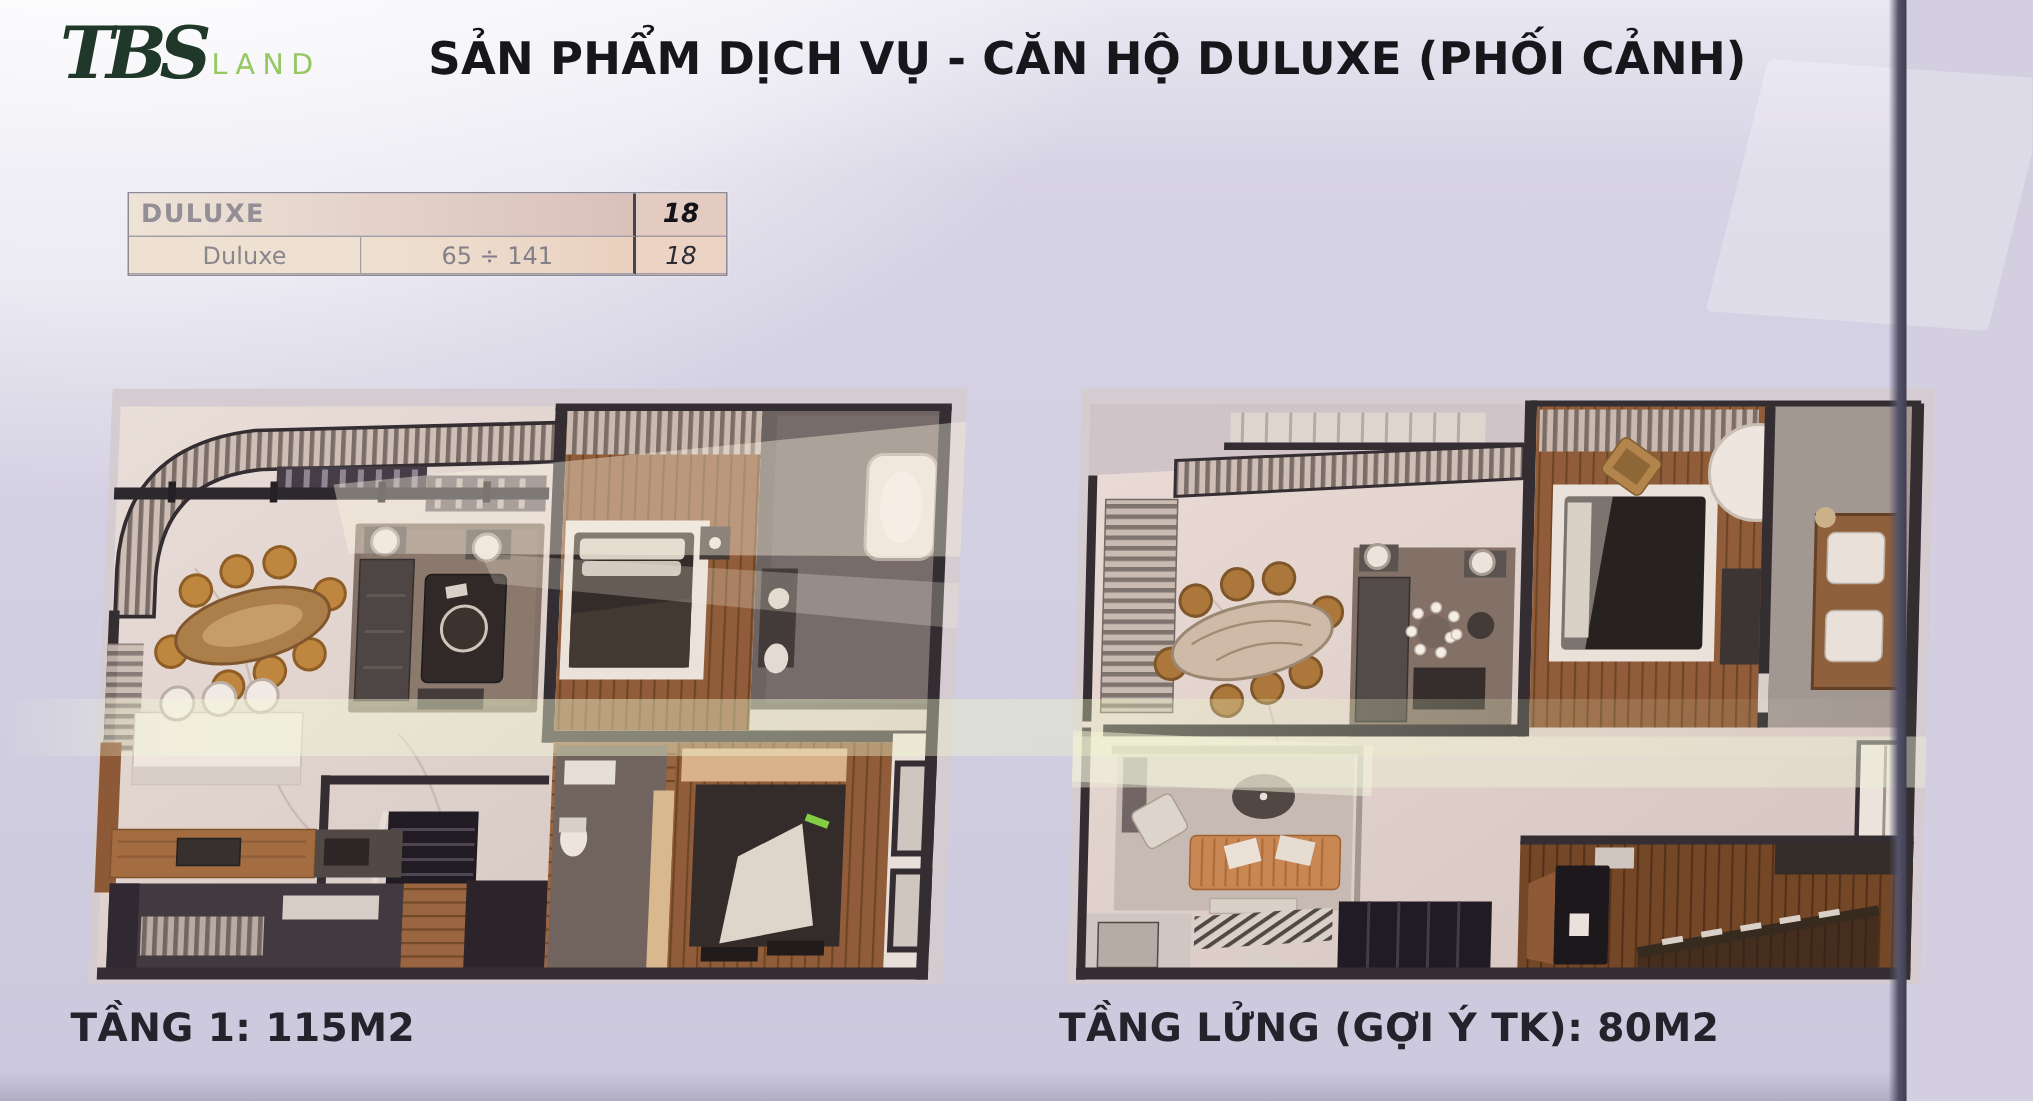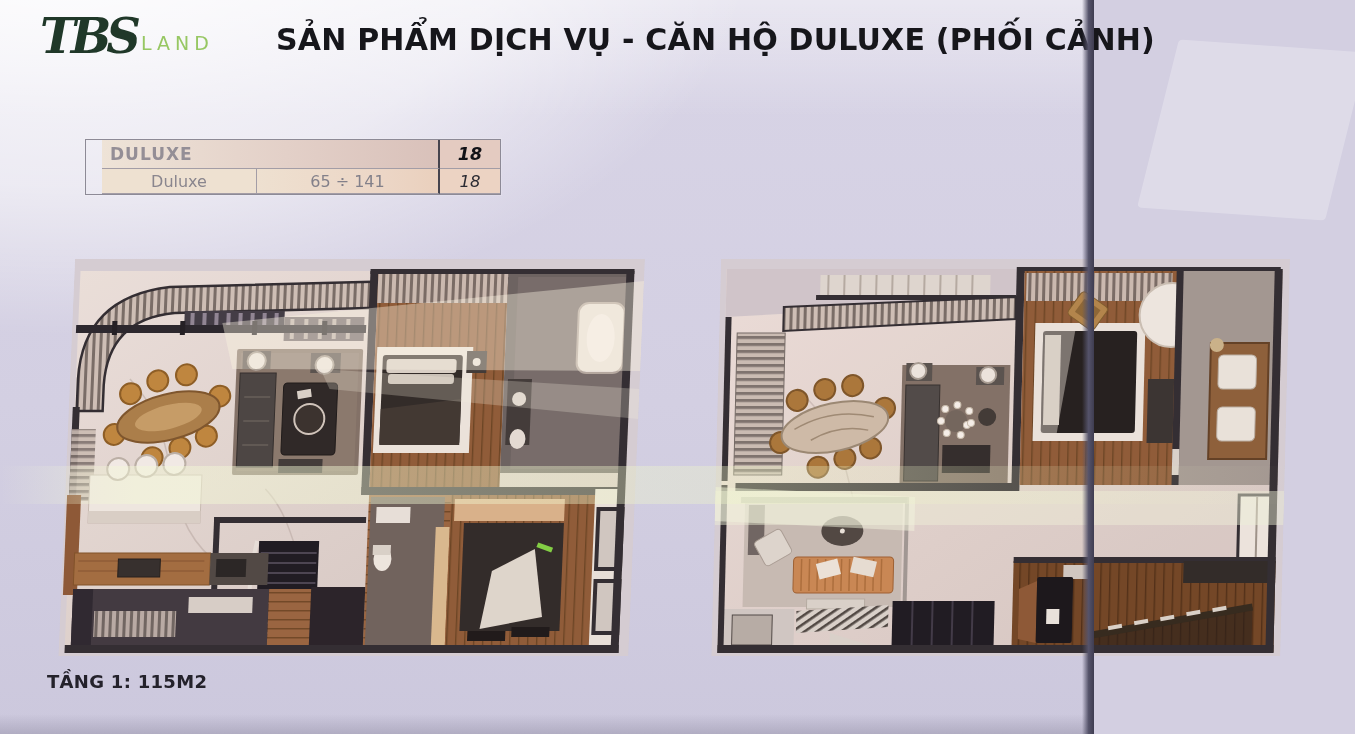--- a/index.html
+++ b/index.html
@@ -1,67 +1,67 @@
 <!DOCTYPE html>
 <html><head>
 <meta charset="utf-8">
 <style>
   html,body{margin:0;padding:0;}
   body{
     width:1355px;height:734px;overflow:hidden;
     font-family:"DejaVu Sans","Liberation Sans",sans-serif;
     background:#d3cfe1;
   }
-  .page{position:relative;width:1094px;height:734px;
+  .page{position:relative;width:1271px;height:734px;
     background:
       radial-gradient(1050px 620px at 6% -10%, rgba(255,255,255,.95) 0%, rgba(255,255,255,.55) 42%, rgba(255,255,255,0) 66%),
       linear-gradient(180deg, rgba(255,255,255,.45) 0%, rgba(255,255,255,0) 16%),
       linear-gradient(180deg, #d8d4e6 0%, #d3cfe2 55%, #ccc8dd 100%);
   }
   .page::after{content:"";position:absolute;left:0;bottom:0;width:100%;height:20px;
     background:linear-gradient(180deg, rgba(80,76,100,0), rgba(80,76,100,.22));pointer-events:none;}
   .flare{position:absolute;pointer-events:none;}
   .flare-topright{left:1158px;top:46px;width:188px;height:168px;background:rgba(255,255,255,.26);
     transform:skew(-14deg,4deg);border-radius:4px;}
   .flare-band{left:0;top:466px;width:1355px;height:38px;z-index:4;
     background:linear-gradient(90deg, rgba(243,248,215,0) 0%, rgba(243,248,215,.5) 10%, rgba(238,246,200,.36) 55%, rgba(243,248,215,0) 96%);}
   .edge-strip{position:absolute;right:0;top:0;width:12px;height:734px;z-index:6;
     background:linear-gradient(90deg, rgba(78,76,92,0), #55536a 55%, #3f3d51);}
   
   .logo{position:absolute;left:40px;top:14px;display:flex;align-items:flex-end;z-index:2;}
   .logo-tbs{font-family:"DejaVu Serif","Liberation Serif",serif;font-style:italic;font-weight:700;
     font-size:48px;line-height:.92;letter-spacing:-5px;color:#203829;}
   .logo-land{font-weight:400;font-size:19px;letter-spacing:5px;color:#97c763;margin-left:5px;margin-bottom:4px;}
   
-  .title{position:absolute;left:276px;top:22px;width:898px;margin:0;
+  .title{position:absolute;left:276px;top:22px;width:898px;margin:0;text-align:center;
     font-size:30px;font-weight:700;color:#16161b;letter-spacing:.2px;z-index:2;}
   
-  .sum-table{position:absolute;left:85px;top:139px;z-index:2;display:grid;
+  .sum-table{position:absolute;left:85px;top:128px;z-index:2;display:grid;
     grid-template-columns:155px 183px 60px;grid-template-rows:29px 25px;
-    border:1px solid #8d8a96;box-shadow:0 0 0 1px rgba(255,255,255,.15);padding-left:16px;}
+    border:1px solid #8d8a96;box-shadow:0 0 0 1px rgba(255,255,255,.15);}
   .cell{display:flex;align-items:center;justify-content:center;font-size:16px;color:#8a868e;
     border-right:1px solid #a39da6;border-bottom:1px solid #a39da6;overflow:hidden;}
   .cell:nth-child(2),.cell:nth-child(5){border-right:none;font-style:italic;}
   .cell.hdr-name{grid-column:1 / 3;justify-content:flex-start;padding-left:8px;
     font-weight:700;font-size:17px;letter-spacing:1px;color:#948e96;
     background:linear-gradient(90deg,#eee3d7 0%,#e3d0c8 55%,#d9c1ba 100%);
     border-right:2px solid #46444e;}
   .cell.hdr-count{font-weight:700;font-size:17.5px;color:#121217;background:#e4cbc1;}
   .cell.r-name{background:#eee1d1;}
   .cell.r-range{background:linear-gradient(90deg,#eee0d0 0%,#ecd6c6 70%,#ead0bd 100%);
     border-right:2px solid #46444e;color:#83808a;}
   .cell.r-count{background:#ecd3c3;color:#2b2b33;font-size:16.5px;font-weight:500;}
   .cell.r-name,.cell.r-range{font-size:16px;}
   
   .plan{position:absolute;top:259px;margin:0;z-index:1;}
   .plan svg{display:block;width:100%;height:100%;}
   .plan-1{left:75px;width:570px;height:397px;transform:skewX(-2.4deg);transform-origin:top left;}
   .plan-2{left:721px;width:569px;height:397px;transform:skewX(-1.4deg);transform-origin:top left;}
   
-  .caption{position:absolute;top:671px;font-size:18px;font-weight:700;color:#24222b;letter-spacing:.3px;z-index:2;}
+  .caption{position:absolute;top:671px;font-size:26px;font-weight:700;color:#24222b;letter-spacing:.3px;z-index:2;}
   .caption-1{left:47px;}
   .caption-2{left:706px;}
 </style>
 </head>
 <body>
 
 <div class="page">
 
   <div class="flare flare-topright"></div>
 
@@ -401,16 +401,17 @@
       <rect x="554" y="10" width="8" height="384" fill="#2b282c"></rect>
       <rect x="6" y="226" width="6" height="168" fill="#2b282c"></rect>
 
       <rect x="0" y="232" width="569" height="34" fill="#eff5d9" opacity=".45"></rect>
       <polygon points="0,228 200,238 200,272 0,262" fill="#f3f8e0" opacity=".5"></polygon>
       <rect x="0" y="0" width="569" height="397" fill="#e8b9c9" opacity=".05"></rect>
     </svg>
   </figure>
 
   <div class="caption caption-1">TẦNG 1: 115M2</div>
+  <div class="caption caption-2">TẦNG LỬNG (GỢI Ý TK): 80M2</div>
 
   <div class="flare flare-band"></div>
   <div class="edge-strip"></div>
 </div>
 
 </body></html>

